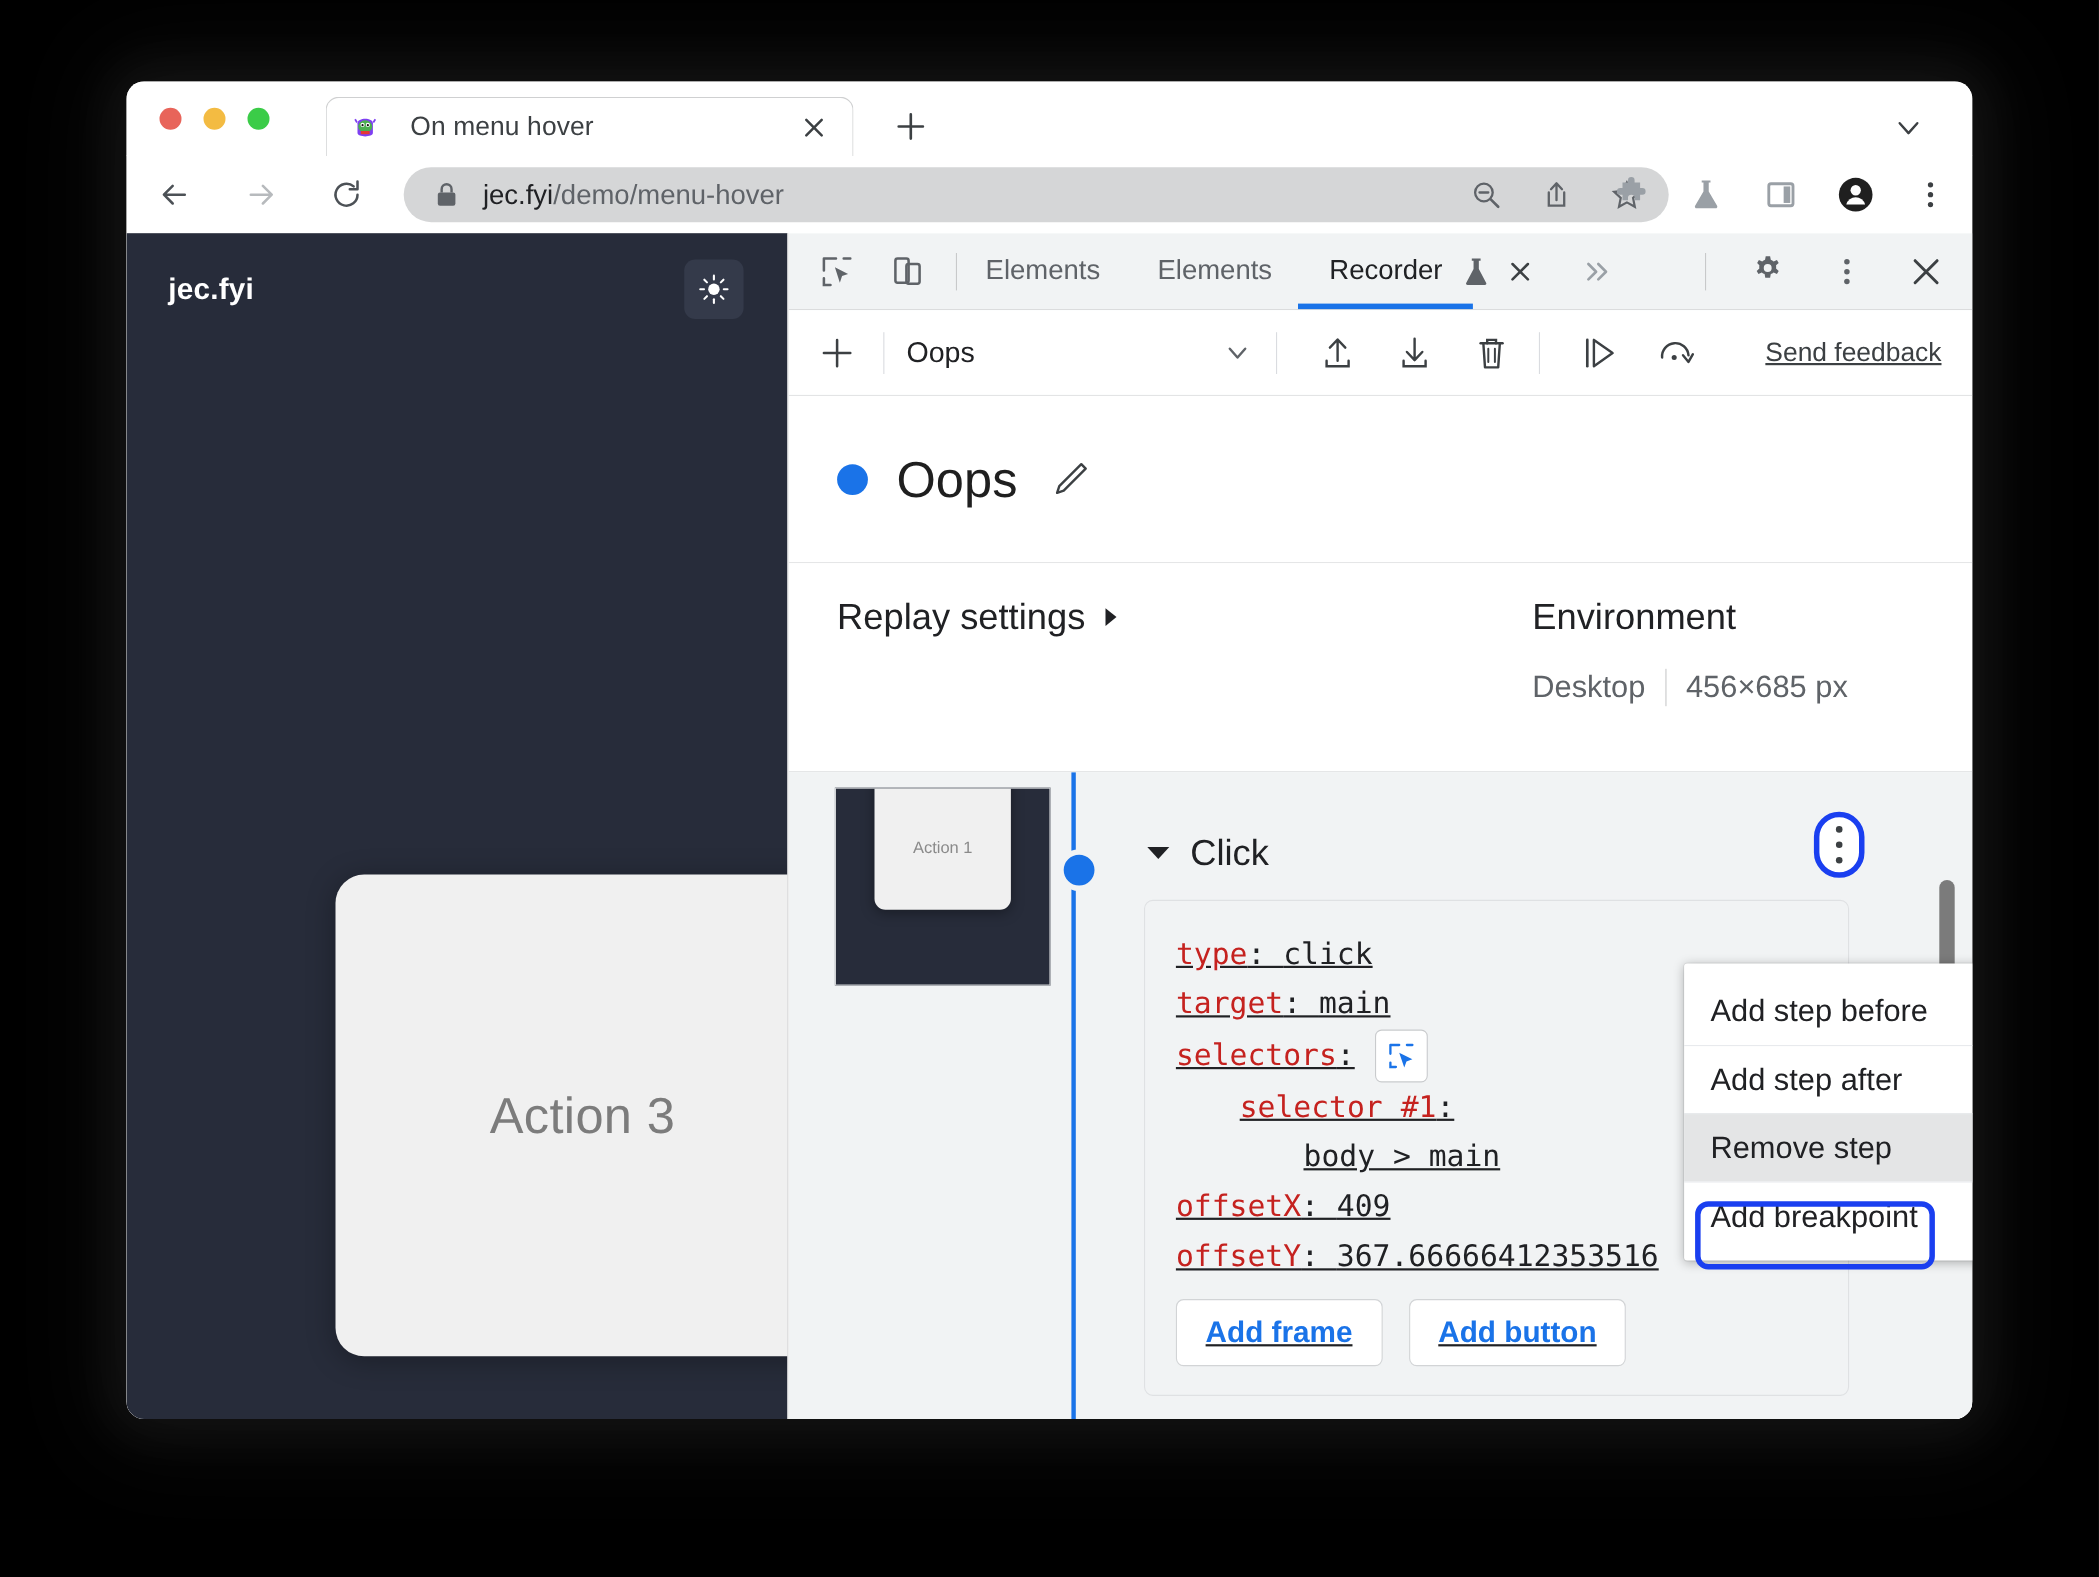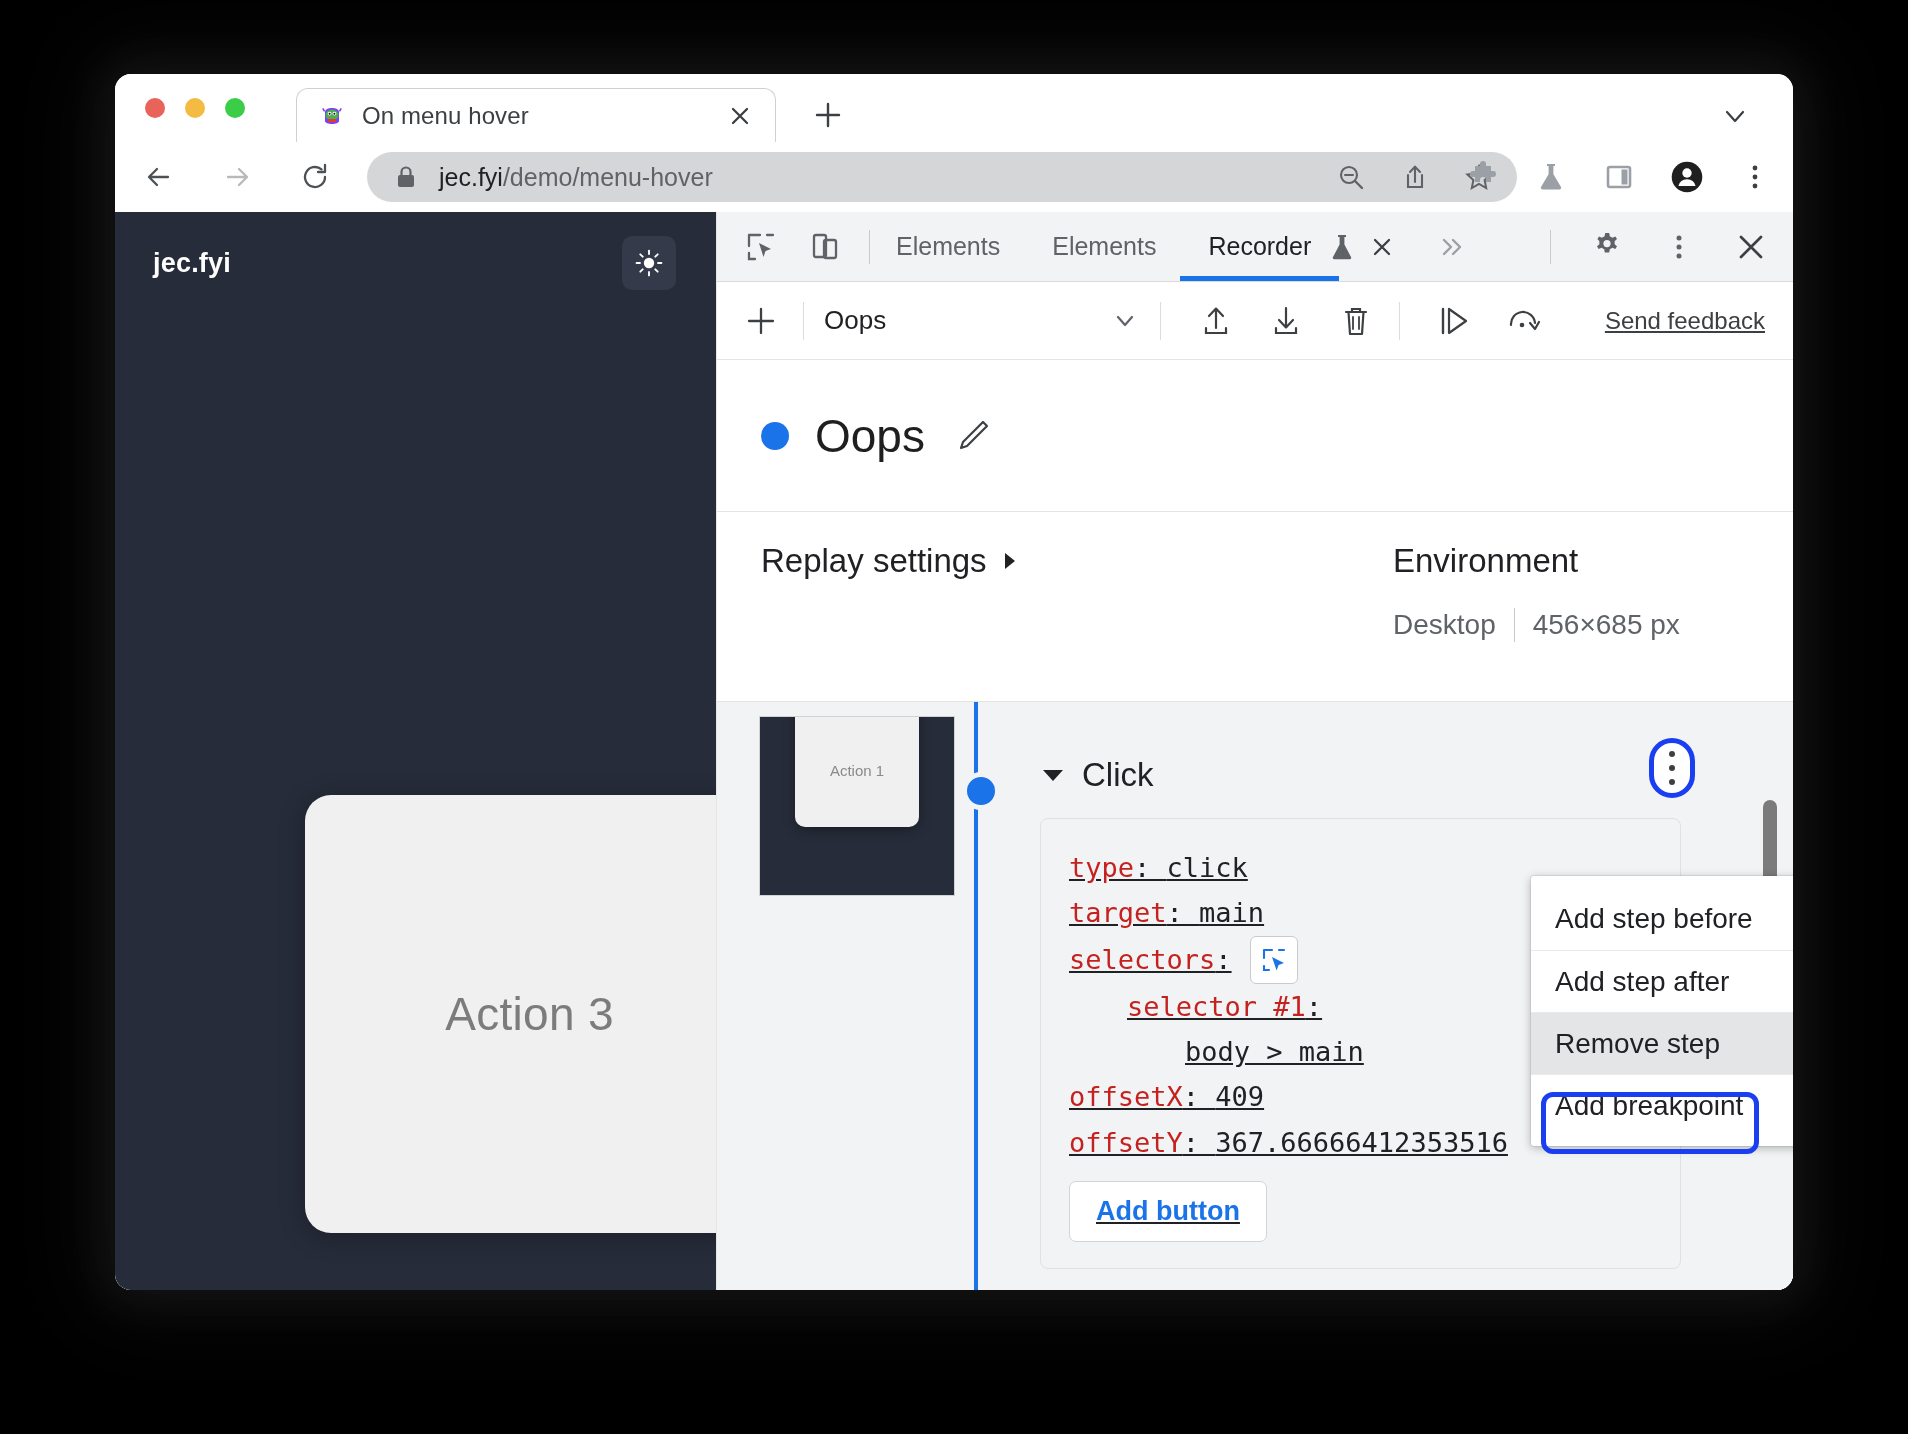--- a/index.html
+++ b/index.html
@@ -48,21 +48,21 @@
     background: #ffffff;
     display: flex; align-items: center;
   }
   #tab-favicon {
     margin-left: 22px;
     width: 26px; height: 26px;
     display:flex; align-items:center; justify-content:center;
     font-size: 22px; line-height: 1;
   }
   #tab-title {
-    margin-left: 17px;
+    margin-left: 28px;
     font-size: 24px;
     color: #3c4043;
     white-space: nowrap;
     letter-spacing: .1px;
   }
   #tab-close {
     position: absolute; right: 22px; top: 50%; transform: translateY(-50%);
     width: 26px; height: 26px;
     display: flex; align-items: center; justify-content: center;
   }
@@ -796,20 +796,21 @@
                   <path d="M5 5 H13 M5 5 V13 M5 21 V25 H10 M25 5 H20" fill="none" stroke="#1a73e8" stroke-width="2.1" stroke-linecap="round"></path>
                   <path d="M13 12 L25 18 L19.6 20 L17.6 25.4 Z" fill="#1a73e8"></path>
                 </svg>
               </span>
             </div>
             <div class="ind1"><span class="k">selector #1</span>:</div>
             <div class="ind2">body &gt; main</div>
             <div><span class="k">offsetX</span>: <span>409</span></div>
             <div><span class="k">offsetY</span>: <span>367.66666412353516</span></div>
             <div id="step-buttons">
+              <button class="chipbtn">Add frame</button>
               <button class="chipbtn">Add button</button>
             </div>
           </div>
         </div>
 
         <div id="steps-scrollbar">
           <div id="steps-scrollbar-thumb"></div>
         </div>
       </div>
 

